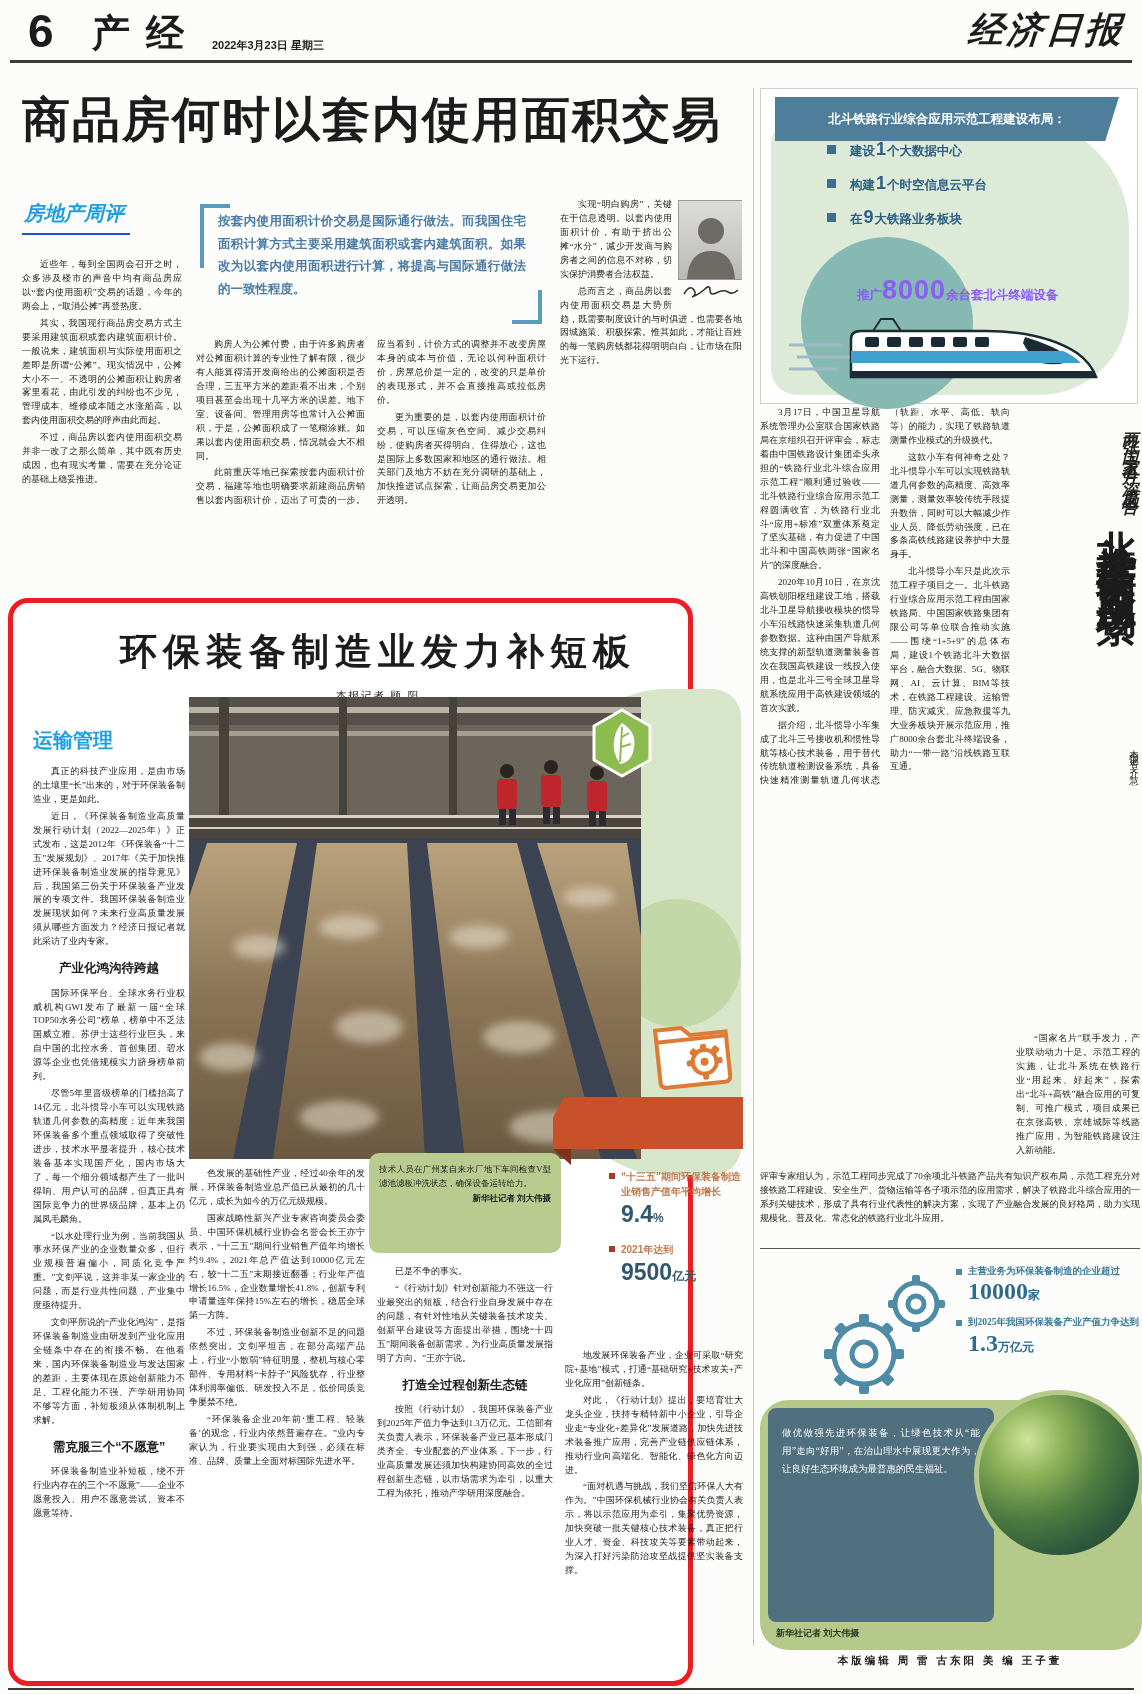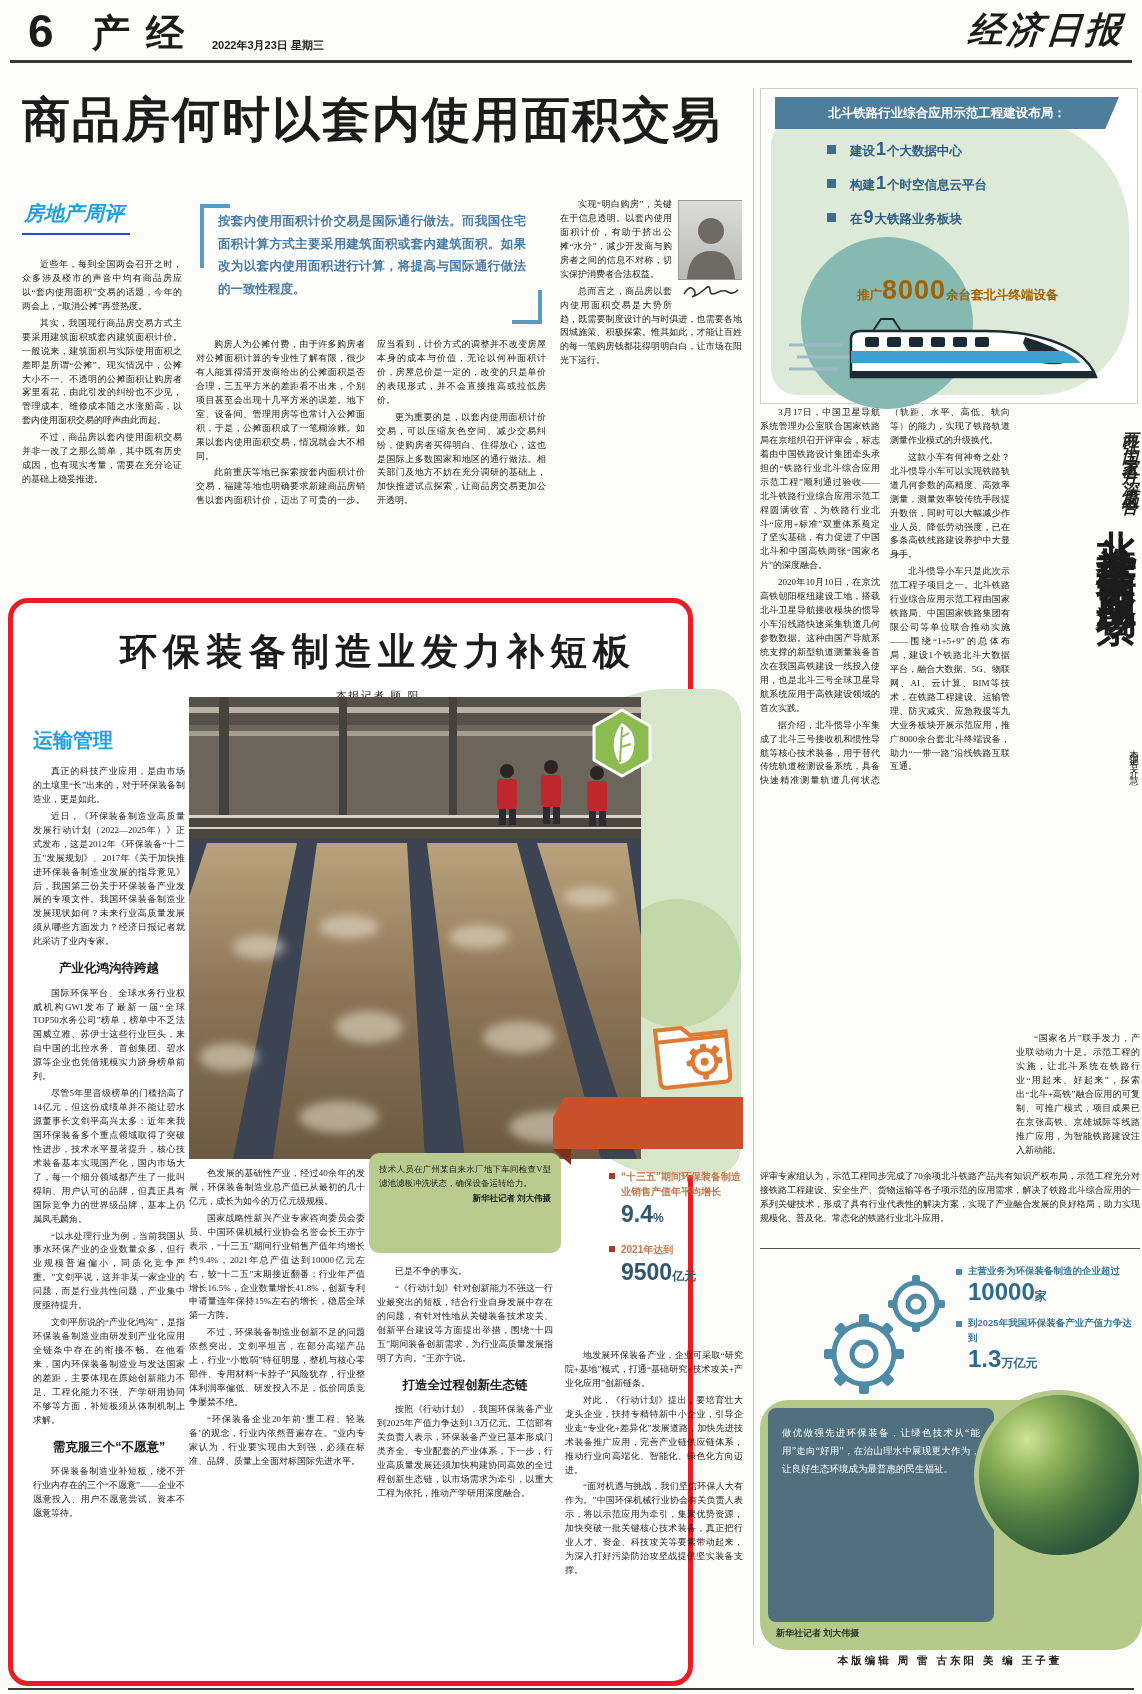--- a/index.html
+++ b/index.html
@@ -64,48 +64,48 @@
              padding:10px 10px 6px;box-sizing:border-box;font-size:8.5px;line-height:1.6;text-align:justify;z-index:3;}
   .f-caption .credit{text-align:right;font-weight:bold;margin-top:2px;}
   .f-colB{left:176px;top:564px;width:176px;height:500px;}
   .f-colC{left:364px;top:662px;width:176px;height:402px;}
   .f-colD{left:552px;top:746px;width:178px;height:318px;}
   
   .info{left:760px;top:88px;width:376px;height:314px;border:1px solid #cfcfcb;background:#fff;}
   .info-bg{position:absolute;left:10px;top:30px;right:8px;bottom:8px;background:#dcead7;
            border-radius:26px 110px 90px 26px;}
   .info-circle{position:absolute;left:40px;top:148px;width:172px;height:172px;background:#86b9b2;border-radius:50%;}
-  .info-bar{position:absolute;left:14px;top:8px;width:344px;height:32px;background:#4f7e9a;
+  .info-bar{position:absolute;left:14px;top:8px;width:344px;height:44px;background:#4f7e9a;
             clip-path:polygon(0 0,100% 0,96% 100%,0 100%);display:flex;align-items:center;justify-content:center;
             color:#fff;font-size:12.5px;font-weight:bold;font-family:"Liberation Sans",sans-serif;}
   .info-bullets{position:absolute;left:66px;top:50px;width:290px;font-family:"Liberation Sans",sans-serif;}
   .ib{display:flex;margin-bottom:13px;color:#2c5e86;font-weight:bold;font-size:12.5px;align-items:baseline;}
   .ib .sq{width:9px;height:9px;background:#3e6d92;margin-right:14px;flex:none;align-self:center;}
   .mid-num{font-size:18px;padding:0 1px;}
-  .info-promo{position:absolute;left:96px;top:186px;color:#a16207;font-weight:bold;font-size:12.5px;
+  .info-promo{position:absolute;left:96px;top:186px;color:#8b5cf6;font-weight:bold;font-size:12.5px;
               font-family:"Liberation Sans",sans-serif;}
   .big-num{font-size:27px;letter-spacing:1px;}
   .train{position:absolute;left:24px;bottom:6px;}
   
   .bd{left:760px;top:406px;width:380px;height:838px;}
   .bd-cols{position:absolute;left:0;top:0;width:250px;height:752px;column-count:2;column-gap:10px;}
   .bd-head{position:absolute;left:254px;top:14px;width:126px;height:606px;writing-mode:vertical-rl;
            display:flex;align-items:flex-start;}
   .bd-kicker{font-size:16px;font-weight:bold;font-family:"DejaVu Serif",serif;font-style:italic;
              letter-spacing:6px;margin-bottom:6px;color:#222;}
   .bd-hl{font-size:40px;font-weight:bold;letter-spacing:7px;font-family:"Liberation Sans",sans-serif;line-height:1.15;}
   .bd-byline{font-size:9.5px;letter-spacing:3px;margin-top:160px;}
   .bd-col3{position:absolute;left:256px;top:626px;width:124px;height:126px;}
   .bd-footer{position:absolute;left:0;top:764px;width:380px;height:70px;font-size:9px;line-height:1.55;text-align:justify;overflow:hidden;}
   .hdiv2{left:760px;top:1248px;width:380px;height:1px;background:#555;}
   
   .goals{left:760px;top:1262px;width:380px;height:132px;}
   .gears{position:absolute;left:52px;top:0px;}
   .goal-list{position:absolute;left:196px;top:2px;width:184px;font-family:"Liberation Sans",sans-serif;}
-  .goal{position:relative;padding-left:12px;margin-bottom:10px;}
+  .goal{position:relative;padding-left:12px;margin-bottom:10px;font-family:Liberation Serif, serif;}
   .goal .dot{position:absolute;left:0;top:5px;width:6px;height:6px;background:#4e8ba6;}
   .goal .lbl{font-size:9.5px;line-height:1.5;color:#3a7a99;font-weight:bold;}
   .goal .val{font-size:24px;font-weight:bold;color:#2f6b8d;}
   .goal .unit{font-size:12px;}
   
   .promo{left:760px;top:1400px;width:382px;height:250px;background:#b5c98b;border-radius:28px 110px 28px 28px;}
   .bluebox{position:absolute;left:8px;top:8px;width:226px;height:214px;background:#50707f;border-radius:8px;
            color:#fff;font-size:9.5px;line-height:1.9;padding:16px 14px;box-sizing:border-box;text-align:justify;}
   .naturecircle{position:absolute;left:214px;top:-10px;width:170px;height:170px;border-radius:50%;
         border:5px solid #b5c98b;box-sizing:border-box;
@@ -278,21 +278,21 @@
     </div>
 
     <div class="abs f-colA col">
       <div>
           <p class="para">真正的科技产业应用，是由市场的土壤里“长”出来的，对于环保装备制造业，更是如此。</p>
           <p class="para">近日，《环保装备制造业高质量发展行动计划（2022—2025年）》正式发布，这是2012年《环保装备“十二五”发展规划》、2017年《关于加快推进环保装备制造业发展的指导意见》后，我国第三份关于环保装备产业发展的专项文件。我国环保装备制造业发展现状如何？未来行业高质量发展须从哪些方面发力？经济日报记者就此采访了业内专家。</p>
         </div>
       <div class="subhead">产业化鸿沟待跨越</div>
       <div>
           <p class="para">国际环保平台、全球水务行业权威机构GWI发布了最新一届“全球TOP50水务公司”榜单，榜单中不乏法国威立雅、苏伊士这些行业巨头，来自中国的北控水务、首创集团、碧水源等企业也凭借规模实力跻身榜单前列。</p>
-          <p class="para">尽管5年里晋级榜单的门槛抬高了14亿元，但这份成绩单并不能让碧水源董事长文剑平高兴太多：近年来我国环保装备多个重点领域取得了突破性进步，技术水平显著提升，核心技术装备基本实现国产化，国内市场大了，每一个细分领域都产生了一批叫得响、用户认可的品牌，但真正具有国际竞争力的世界级品牌，基本上仍属凤毛麟角。</p>
+          <p class="para">尽管5年里晋级榜单的门槛抬高了14亿元，北斗惯导小车可以实现铁路轨道几何参数的高精度：近年来我国环保装备多个重点领域取得了突破性进步，技术水平显著提升，核心技术装备基本实现国产化，国内市场大了，每一个细分领域都产生了一批叫得响、用户认可的品牌，但真正具有国际竞争力的世界级品牌，基本上仍属凤毛麟角。</p>
           <p class="para">“以水处理行业为例，当前我国从事水环保产业的企业数量众多，但行业规模普遍偏小，同质化竞争严重。”文剑平说，这并非某一家企业的问题，而是行业共性问题，产业集中度亟待提升。</p>
           <p class="para">文剑平所说的“产业化鸿沟”，是指环保装备制造业由研发到产业化应用全链条中存在的衔接不畅。在他看来，国内环保装备制造业与发达国家的差距，主要体现在原始创新能力不足、工程化能力不强、产学研用协同不够等方面，补短板须从体制机制上求解。</p>
         </div>
       <div class="subhead">需克服三个“不愿意”</div>
       <div>
           <p class="para">环保装备制造业补短板，绕不开行业内存在的三个“不愿意”——企业不愿意投入、用户不愿意尝试、资本不愿意等待。</p>
         </div>
     </div>
     <div class="abs f-colB col">
         <p class="para">色发展的基础性产业，经过40余年的发展，环保装备制造业总产值已从最初的几十亿元，成长为如今的万亿元级规模。</p>

